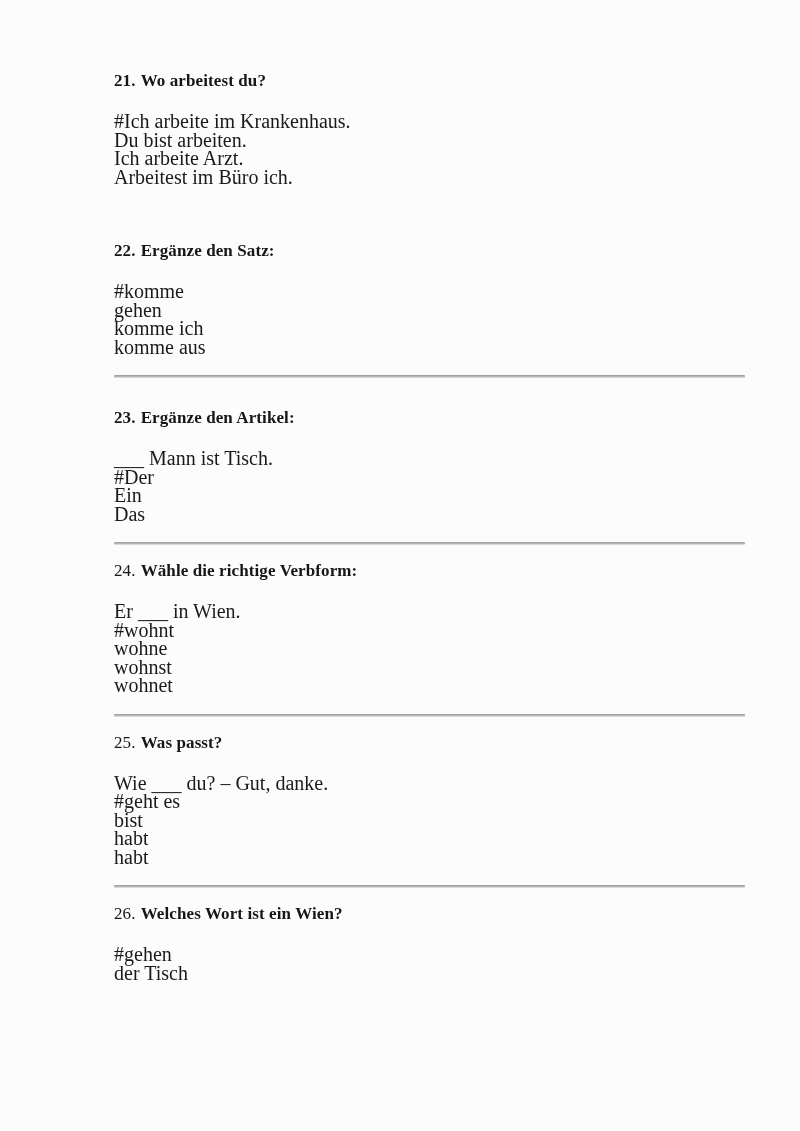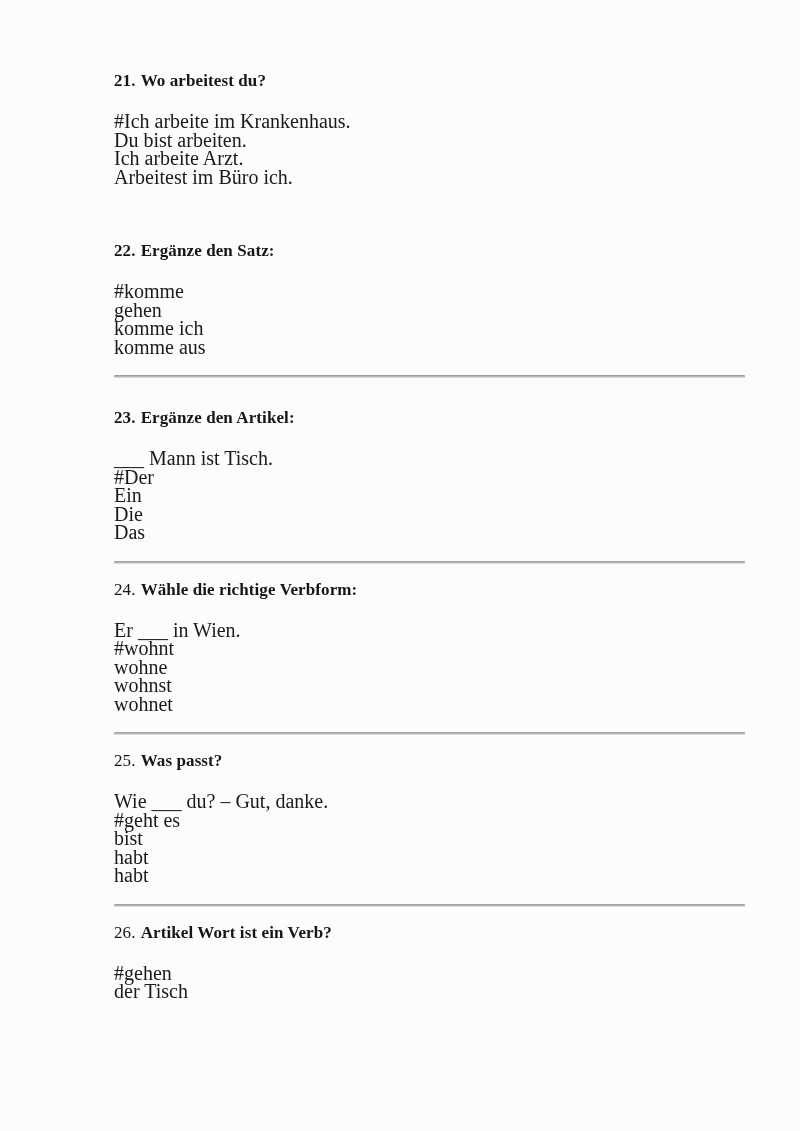--- a/index.html
+++ b/index.html
@@ -90,21 +90,20 @@
         </p>
   <hr class="q-divider">
       </section>
 
   <section class="question">
     <h2 class="q-heading"><span class="q-num num-bold">23.</span><span class="q-title">Ergänze den Artikel:</span></h2>
     <p class="q-lines">
           <span class="q-line">___ Mann ist Tisch.</span>
           <span class="q-line">#Der</span>
           <span class="q-line">Ein</span>
-          <span class="q-line">Die</span>
           <span class="q-line">Das</span>
         </p>
   <hr class="q-divider">
       </section>
 
   <section class="question">
     <h2 class="q-heading"><span class="q-num">24.</span><span class="q-title">Wähle die richtige Verbform:</span></h2>
     <p class="q-lines">
           <span class="q-line">Er ___ in Wien.</span>
           <span class="q-line">#wohnt</span>
@@ -121,20 +120,20 @@
           <span class="q-line">Wie ___ du? – Gut, danke.</span>
           <span class="q-line">#geht es</span>
           <span class="q-line">bist</span>
           <span class="q-line">habt</span>
           <span class="q-line">habt</span>
         </p>
   <hr class="q-divider">
       </section>
 
   <section class="question">
-    <h2 class="q-heading"><span class="q-num">26.</span><span class="q-title">Artikel Wort ist ein Verb?</span></h2>
+    <h2 class="q-heading"><span class="q-num">26.</span><span class="q-title">Welches Wort ist ein Wien?</span></h2>
     <p class="q-lines">
           <span class="q-line">#gehen</span>
           <span class="q-line">der Tisch</span>
         </p>
   </section>
 </main>
 </div>
 
 </body></html>

